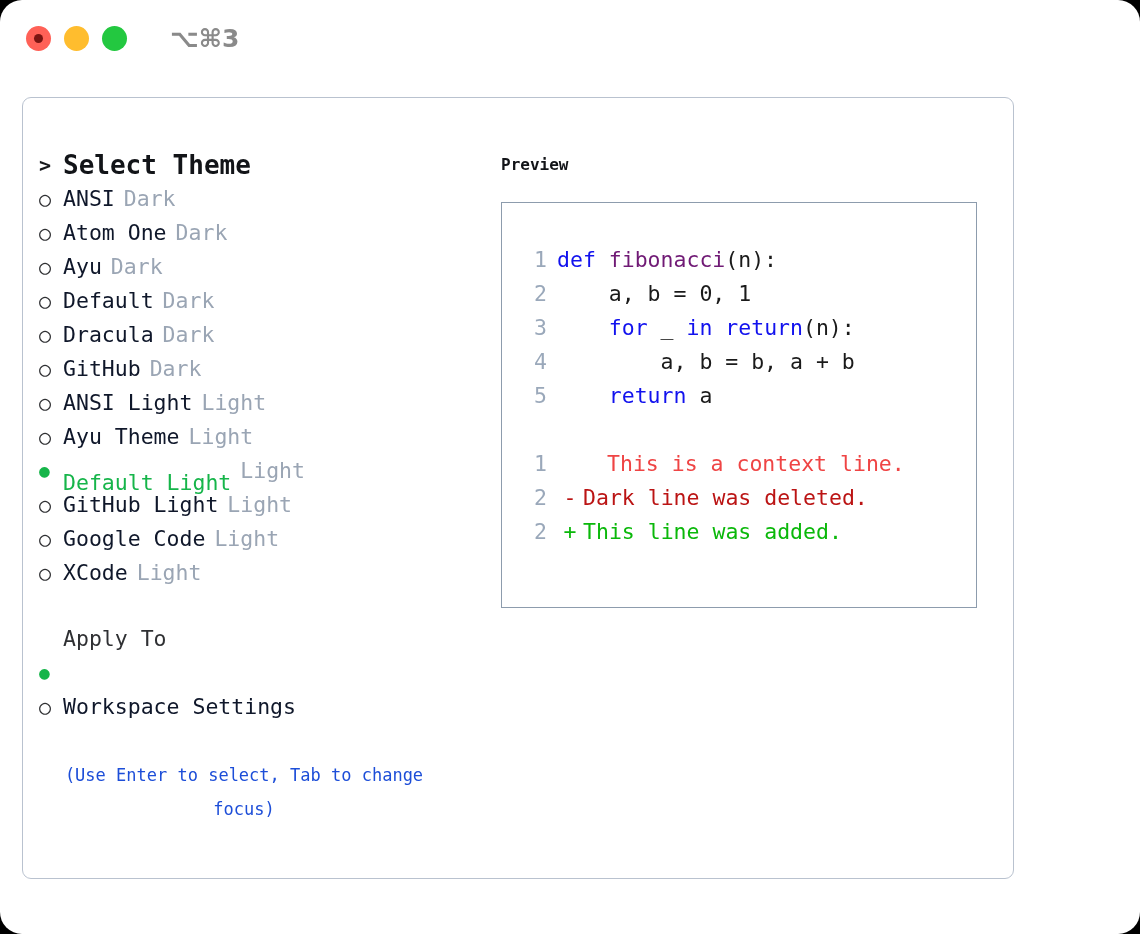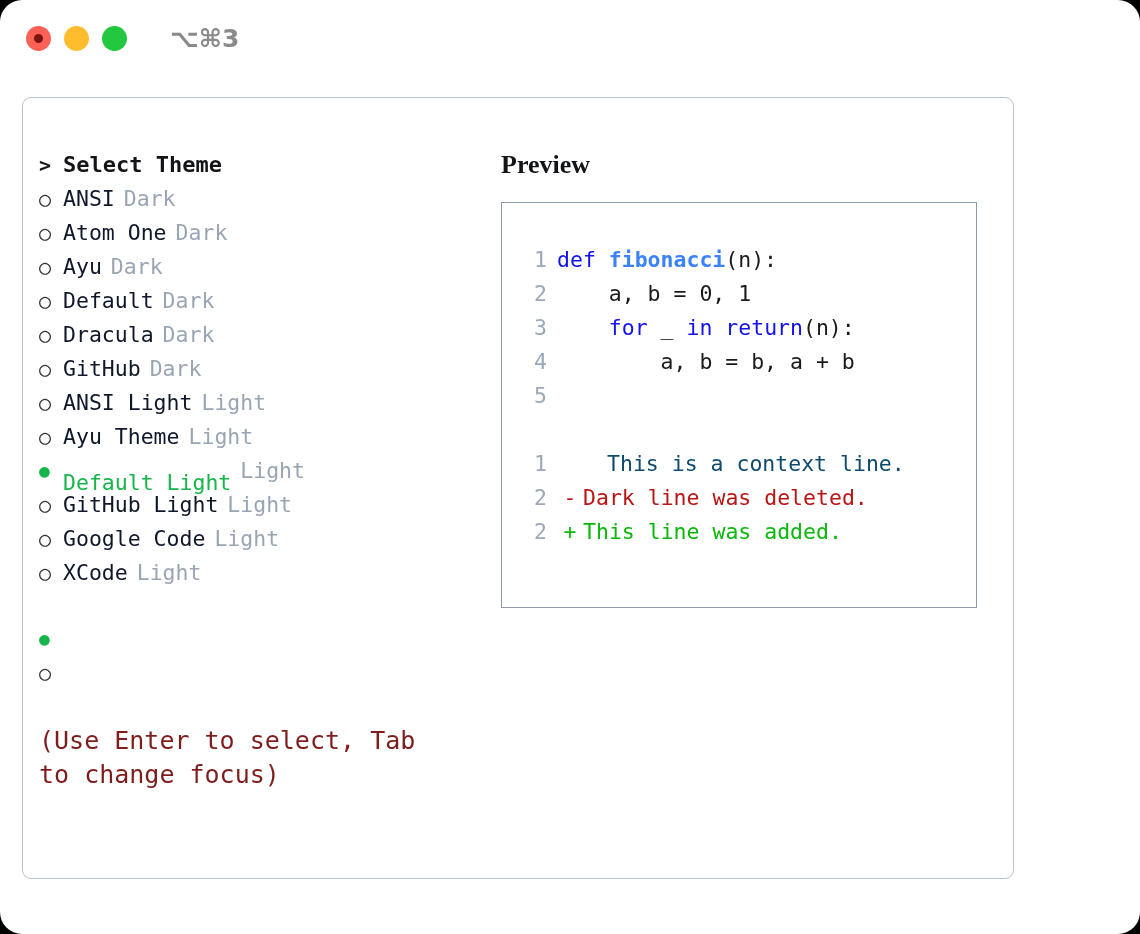--- a/index.html
+++ b/index.html
@@ -121,21 +121,21 @@
   .marker.sel {
     color: #16b54a;
     font-size: 18px;
   }
   .label {
     color: #0f172a;
   }
   .row.header .label {
     font-weight: bold;
     color: #121418;
-    font-size: 22px;
+    font-size: 26px;
   }
   .row.selected .label {
     color: #16b54a;
     margin-top: 24px;
   }
   .tag {
     color: #9aa5b4;
     margin-left: 9px;
   }
   .section-title {
@@ -143,39 +143,39 @@
     line-height: 34px;
     font-size: 21.5px;
     color: #2f3033;
     padding-left: 24px;
   }
   .spacer-sm { height: 32px; }
   .spacer-md { height: 34px; }
 
   .hint {
     width: 410px;
-    font-size: 25px;
-    line-height: 34px;
-    color: #7f1d1d;
+    font-size: 17px;
+    line-height: 34px;
+    color: #1d4ed8;
     white-space: normal;
+    text-align: center;
   }
 
   
   .right-col {
     position: absolute;
     left: 478px;
     top: 50px;
     width: 500px;
   }
   .preview-title {
-    font-size: 26px;
+    font-size: 16px;
     color: #121418;
     font-weight: bold;
     line-height: 34px;
-    font-family: Liberation Serif, serif;
   }
   .preview-box {
     margin-top: 20px;
     width: 476px;
     height: 406px;
     border: 1.5px solid #8d9cad;
     box-sizing: border-box;
     background: #ffffff;
     position: relative;
     overflow: hidden;
@@ -203,23 +203,23 @@
     margin-right: 10px;
   }
   .diffmark {
     display: inline-block;
     width: 26px;
     flex: 0 0 26px;
     text-align: center;
   }
   .code-text { white-space: pre; }
   .tok-kw   { color: #1212ee; }
-  .tok-fn   { color: #3b82f6; font-weight: bold; }
+  .tok-fn   { color: #701a75; }
   .tok-plain{ color: #1a1a1a; }
-  .diff-ctx  { color: #0c4a6e; margin-left: 12px; }
+  .diff-ctx  { color: #ef4444; margin-left: 12px; }
   .diff-del  { color: #bb1414; }
   .diff-add  { color: #0ab80a; }
   .gap-line { height: 34px; }
 </style>
 </head>
 <body>
 
 <div class="window">
 
   <div class="titlebar">
@@ -308,27 +308,29 @@
         </div>
 
         <div class="row">
           <span class="marker">○</span>
           <span class="label">XCode</span>
           <span class="tag">Light</span>
         </div>
 
         <div class="spacer-sm"></div>
 
+        <div class="section-title">Apply To</div>
 
         <div class="row selected">
           <span class="marker sel">●</span>
         </div>
 
         <div class="row">
           <span class="marker">○</span>
+          <span class="label">Workspace Settings</span>
         </div>
 
         <div class="spacer-md"></div>
 
         <div class="hint">(Use Enter to select, Tab to change focus)</div>
       </div>
 
       <div class="right-col">
         <div class="preview-title">Preview</div>
 
@@ -350,20 +352,21 @@
               <span class="code-text"><span class="tok-plain">    </span><span class="tok-kw">for</span><span class="tok-plain"> _ </span><span class="tok-kw">in</span><span class="tok-plain"> </span><span class="tok-kw">return</span><span class="tok-plain">(n):</span></span>
             </div>
 
             <div class="code-line">
               <span class="lnum">4</span>
               <span class="code-text"><span class="tok-plain">        a, b = b, a + b</span></span>
             </div>
 
             <div class="code-line">
               <span class="lnum">5</span>
+              <span class="code-text"><span class="tok-plain">    </span><span class="tok-kw">return</span><span class="tok-plain"> a</span></span>
             </div>
 
             <div class="gap-line"></div>
 
             <div class="code-line">
               <span class="lnum">1</span>
               <span class="diffmark diff-ctx"> </span>
               <span class="code-text diff-ctx">This is a context line.</span>
             </div>
 

